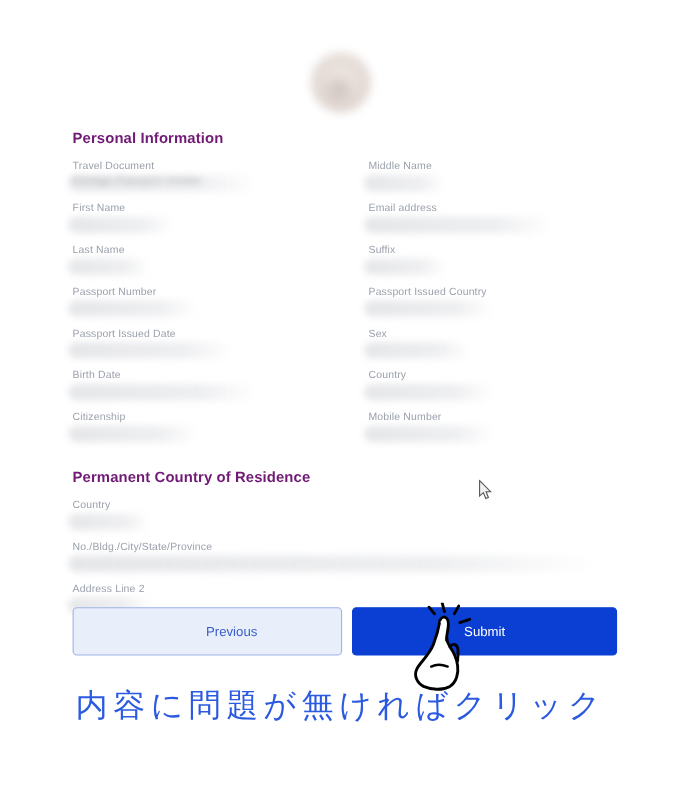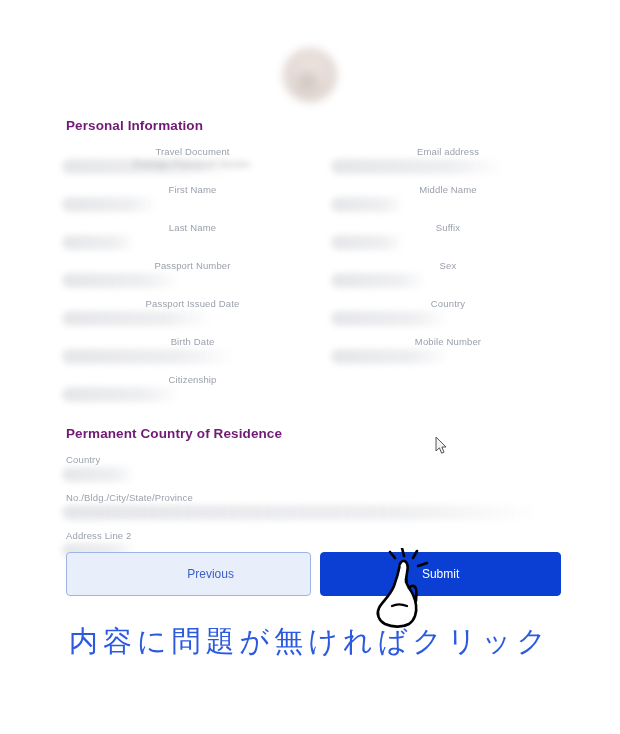--- a/index.html
+++ b/index.html
@@ -49,21 +49,20 @@
     font-weight: bold;
     letter-spacing: .1px;
     margin: 0 0 13px 0;
   }
   #residence-title { margin-top: 14px; }
 
   .grid {
     display: grid;
     grid-template-columns: 253px 1fr;
     column-gap: 16px;
-    text-align: center;
   }
   .field {
     margin-bottom: 13px;
     position: relative;
   }
   .field .label {
     font-size: 9.5px;
     color: #9aa0ab;
     letter-spacing: .15px;
     line-height: 12px;
@@ -213,32 +212,37 @@
       </div>
       <div class="field">
         <div class="label">Citizenship</div>
         <div class="smudge sm-m"></div>
         <div class="value"></div>
       </div>
     </div>
 
     <div>
       <div class="field">
+        <div class="label">Middle Name</div>
+        <div class="smudge sm-xs"></div>
+        <div class="value"></div>
+      </div>
+      <div class="field">
         <div class="label">Email address</div>
         <div class="smudge sm-xl"></div>
         <div class="value"></div>
       </div>
       <div class="field">
-        <div class="label">Middle Name</div>
-        <div class="smudge sm-xs"></div>
-        <div class="value"></div>
-      </div>
-      <div class="field">
         <div class="label">Suffix</div>
         <div class="smudge sm-xs"></div>
+        <div class="value"></div>
+      </div>
+      <div class="field">
+        <div class="label">Passport Issued Country</div>
+        <div class="smudge sm-m"></div>
         <div class="value"></div>
       </div>
       <div class="field">
         <div class="label">Sex</div>
         <div class="smudge sm-s"></div>
         <div class="value"></div>
       </div>
       <div class="field">
         <div class="label">Country</div>
         <div class="smudge sm-m"></div>

